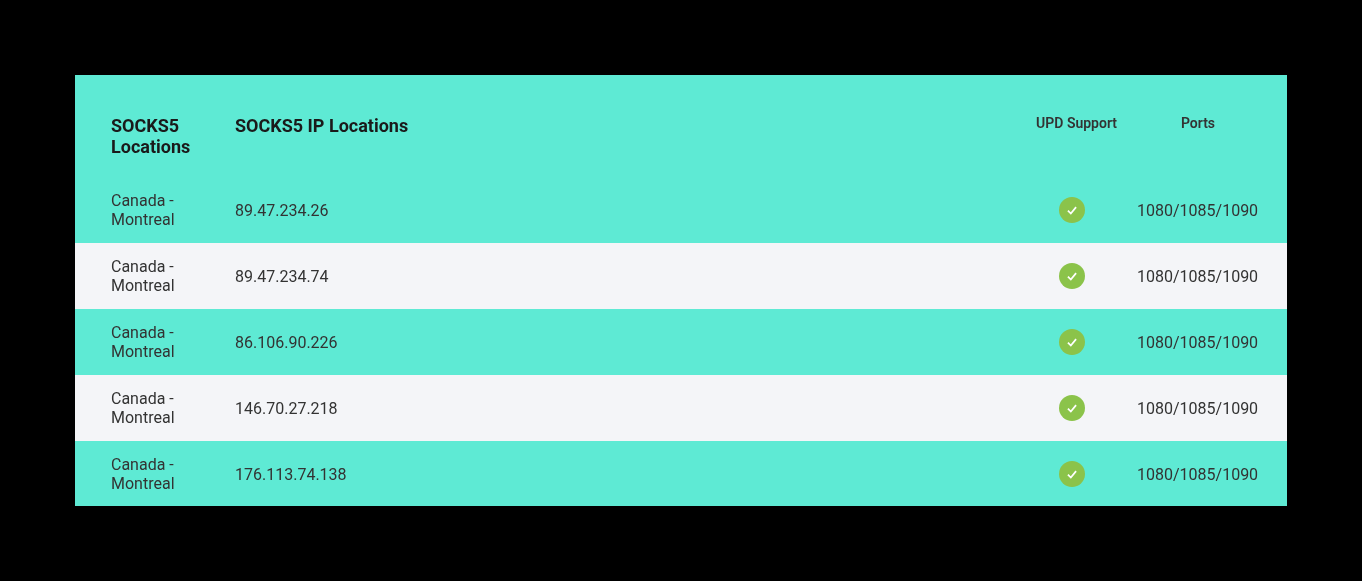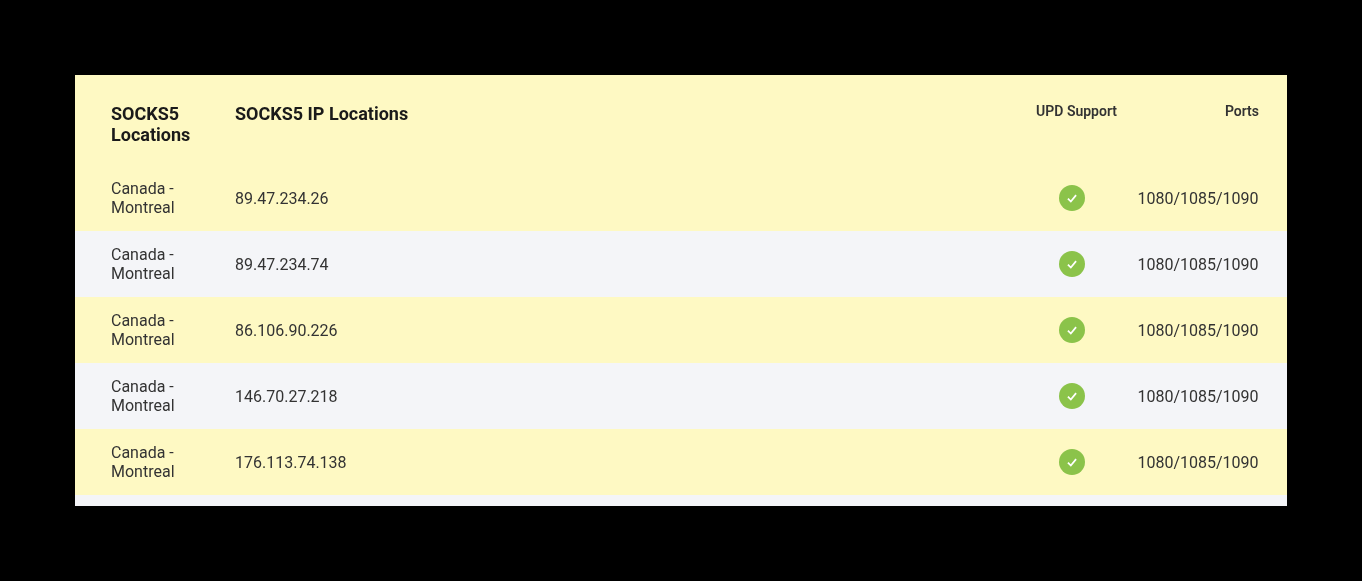--- a/index.html
+++ b/index.html
@@ -9,25 +9,25 @@
     }
     body {
       background: #000;
       font-family: -apple-system, BlinkMacSystemFont, 'Segoe UI', Roboto, Arial, sans-serif;
       width: 1362px;
       height: 581px;
       overflow: hidden;
       padding: 75px;
     }
     .panel {
-      background: #fef9c3;
+      background: #5eead4;
       width: 100%;
       height: 100%;
       overflow: hidden;
-      padding-top: 28px;
+      padding-top: 40px;
     }
     .table {
       width: 100%;
       border-collapse: collapse;
     }
     .header-row th {
       text-align: left;
       font-weight: 700;
       color: #1a1a1a;
       padding: 0 10px 20px 10px;
@@ -43,21 +43,21 @@
     }
     .header-row th:nth-child(3) {
       width: 110px;
       text-align: right;
       font-weight: 600;
       font-size: 14px;
       color: #333;
     }
     .header-row th:nth-child(4) {
       width: 160px;
-      text-align: right;
+      text-align: center;
       font-weight: 600;
       font-size: 14px;
       color: #333;
       padding-right: 28px;
     }
     .header-row th:first-child,
     .header-row th:nth-child(2) {
       font-size: 18px;
     }
     tbody tr {
@@ -72,21 +72,20 @@
       color: #333;
       vertical-align: middle;
     }
     tbody td:first-child {
       padding-left: 36px;
     }
     tbody td:nth-child(3) {
       text-align: center;
     }
     tbody td:nth-child(4) {
-      text-align: center;
       padding-right: 28px;
     }
     .check-badge {
       display: inline-flex;
       align-items: center;
       justify-content: center;
       width: 26px;
       height: 26px;
       border-radius: 50%;
       background: #8bc34a;

